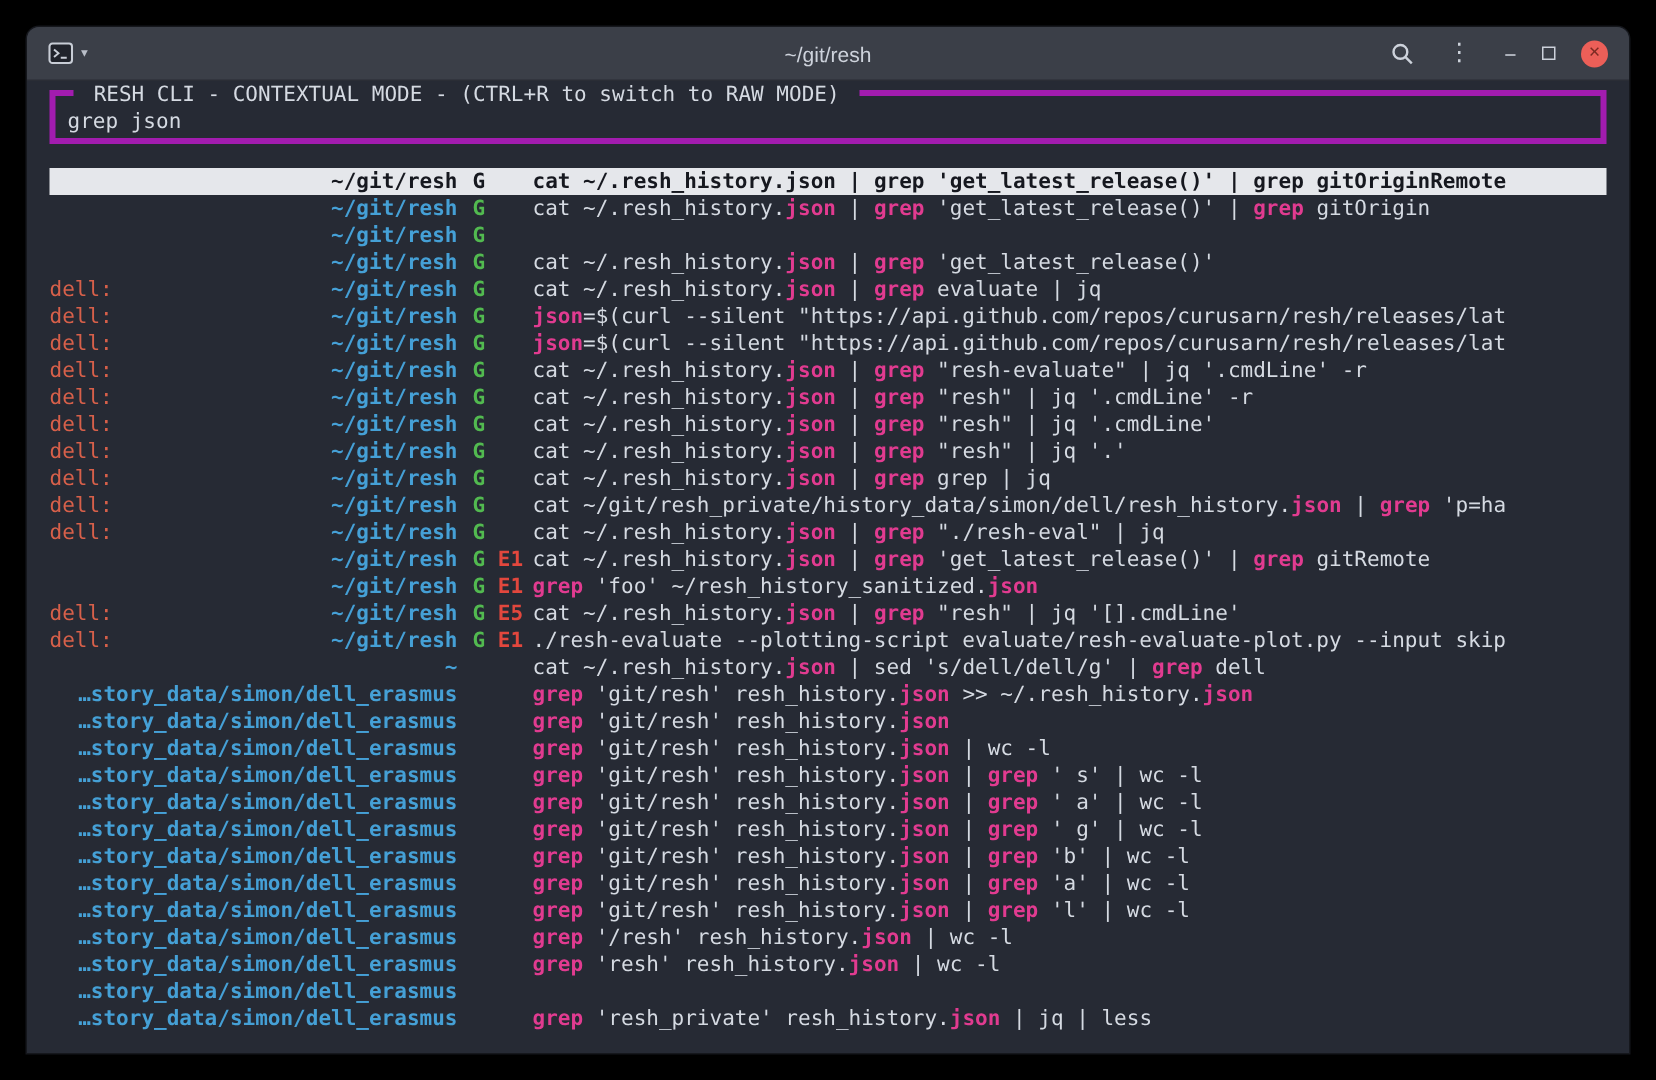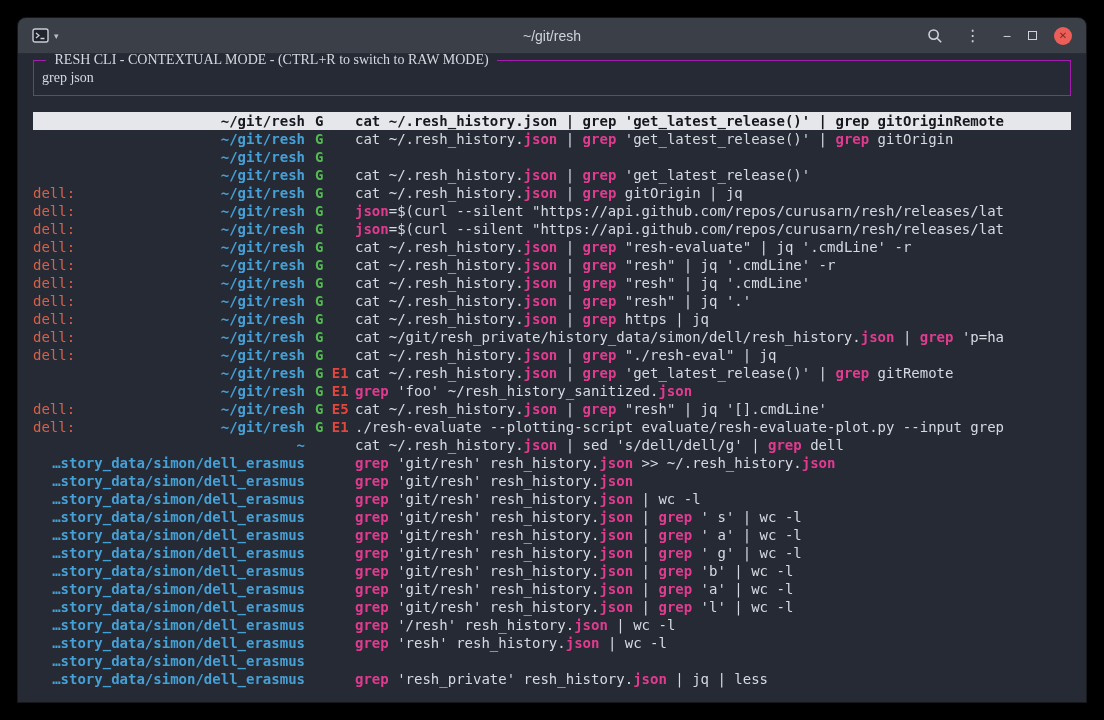--- a/index.html
+++ b/index.html
@@ -28,22 +28,22 @@
   .hdr-right{margin-left:auto;display:flex;align-items:center;gap:22px;
              padding-right:14px;}
   .win-controls{display:flex;align-items:center;gap:17px;}
   .kebab{font-size:16px;line-height:16px;}
   .min-glyph{font-size:14px;line-height:10px;}
   .sq{width:9px;height:9px;border:1.5px solid currentColor;display:block;}
   .close-btn{width:18px;height:18px;border-radius:50%;background:var(--close);
              color:#7c2a23;font-size:10px;font-weight:bold;line-height:18px;}
   
   .term{flex:1;overflow:hidden;padding:0 15px;font-size:14px;color:var(--fg);}
-  .search-box{margin-top:6px;position:relative;border:1px solid #a21caf;
-              padding:8px;height:36px;font-family:Liberation Serif, serif;}
+  .search-box{margin-top:6px;position:relative;border:4px solid #a21caf;
+              padding:8px;height:36px;}
   .box-title{position:absolute;top:-10px;left:12px;background:var(--term-bg);
              padding:0 5px;font-size:14px;line-height:18px;white-space:pre;}
   .query{font-size:14px;line-height:18px;white-space:pre;}
   .rows{margin-top:16px;}
   .row{display:flex;height:18px;line-height:18px;white-space:pre;overflow:hidden;}
   .c-left{width:272px;display:flex;justify-content:space-between;overflow:hidden;}
   .host{color:var(--host);}
   .dir{color:var(--dir);font-weight:bold;}
   .flags{width:50px;padding-left:10px;font-weight:bold;white-space:pre;
          flex:0 0 auto;}
@@ -99,34 +99,34 @@
   <div class="term">
     <div class="search-box">
       <span class="box-title"> RESH CLI - CONTEXTUAL MODE - (CTRL+R to switch to RAW MODE) </span>
       <div class="query">grep json</div>
     </div>
     <div class="rows">
         <div class="row selected"><span class="c-left"><span class="host"></span><span class="dir">~/git/resh</span></span><span class="flags"><span class="flag-g">G</span></span><span class="cmd"><span>cat ~/.resh_history.</span><span class="hl">json</span><span> | </span><span class="hl">grep</span><span> 'get_latest_release()' | </span><span class="hl">grep</span><span> gitOriginRemote</span></span></div>
         <div class="row"><span class="c-left"><span class="host"></span><span class="dir">~/git/resh</span></span><span class="flags"><span class="flag-g">G</span></span><span class="cmd"><span>cat ~/.resh_history.</span><span class="hl">json</span><span> | </span><span class="hl">grep</span><span> 'get_latest_release()' | </span><span class="hl">grep</span><span> gitOrigin</span></span></div>
         <div class="row"><span class="c-left"><span class="host"></span><span class="dir">~/git/resh</span></span><span class="flags"><span class="flag-g">G</span></span></div>
         <div class="row"><span class="c-left"><span class="host"></span><span class="dir">~/git/resh</span></span><span class="flags"><span class="flag-g">G</span></span><span class="cmd"><span>cat ~/.resh_history.</span><span class="hl">json</span><span> | </span><span class="hl">grep</span><span> 'get_latest_release()'</span></span></div>
-        <div class="row"><span class="c-left"><span class="host">dell:</span><span class="dir">~/git/resh</span></span><span class="flags"><span class="flag-g">G</span></span><span class="cmd"><span>cat ~/.resh_history.</span><span class="hl">json</span><span> | </span><span class="hl">grep</span><span> gitOrigin | jq</span></span></div>
+        <div class="row"><span class="c-left"><span class="host">dell:</span><span class="dir">~/git/resh</span></span><span class="flags"><span class="flag-g">G</span></span><span class="cmd"><span>cat ~/.resh_history.</span><span class="hl">json</span><span> | </span><span class="hl">grep</span><span> evaluate | jq</span></span></div>
         <div class="row"><span class="c-left"><span class="host">dell:</span><span class="dir">~/git/resh</span></span><span class="flags"><span class="flag-g">G</span></span><span class="cmd"><span class="hl">json</span><span>=$(curl --silent "https://api.github.com/repos/curusarn/resh/releases/lat</span></span></div>
         <div class="row"><span class="c-left"><span class="host">dell:</span><span class="dir">~/git/resh</span></span><span class="flags"><span class="flag-g">G</span></span><span class="cmd"><span class="hl">json</span><span>=$(curl --silent "https://api.github.com/repos/curusarn/resh/releases/lat</span></span></div>
         <div class="row"><span class="c-left"><span class="host">dell:</span><span class="dir">~/git/resh</span></span><span class="flags"><span class="flag-g">G</span></span><span class="cmd"><span>cat ~/.resh_history.</span><span class="hl">json</span><span> | </span><span class="hl">grep</span><span> "resh-evaluate" | jq '.cmdLine' -r</span></span></div>
         <div class="row"><span class="c-left"><span class="host">dell:</span><span class="dir">~/git/resh</span></span><span class="flags"><span class="flag-g">G</span></span><span class="cmd"><span>cat ~/.resh_history.</span><span class="hl">json</span><span> | </span><span class="hl">grep</span><span> "resh" | jq '.cmdLine' -r</span></span></div>
         <div class="row"><span class="c-left"><span class="host">dell:</span><span class="dir">~/git/resh</span></span><span class="flags"><span class="flag-g">G</span></span><span class="cmd"><span>cat ~/.resh_history.</span><span class="hl">json</span><span> | </span><span class="hl">grep</span><span> "resh" | jq '.cmdLine'</span></span></div>
         <div class="row"><span class="c-left"><span class="host">dell:</span><span class="dir">~/git/resh</span></span><span class="flags"><span class="flag-g">G</span></span><span class="cmd"><span>cat ~/.resh_history.</span><span class="hl">json</span><span> | </span><span class="hl">grep</span><span> "resh" | jq '.'</span></span></div>
-        <div class="row"><span class="c-left"><span class="host">dell:</span><span class="dir">~/git/resh</span></span><span class="flags"><span class="flag-g">G</span></span><span class="cmd"><span>cat ~/.resh_history.</span><span class="hl">json</span><span> | </span><span class="hl">grep</span><span> https | jq</span></span></div>
+        <div class="row"><span class="c-left"><span class="host">dell:</span><span class="dir">~/git/resh</span></span><span class="flags"><span class="flag-g">G</span></span><span class="cmd"><span>cat ~/.resh_history.</span><span class="hl">json</span><span> | </span><span class="hl">grep</span><span> grep | jq</span></span></div>
         <div class="row"><span class="c-left"><span class="host">dell:</span><span class="dir">~/git/resh</span></span><span class="flags"><span class="flag-g">G</span></span><span class="cmd"><span>cat ~/git/resh_private/history_data/simon/dell/resh_history.</span><span class="hl">json</span><span> | </span><span class="hl">grep</span><span> 'p=ha</span></span></div>
         <div class="row"><span class="c-left"><span class="host">dell:</span><span class="dir">~/git/resh</span></span><span class="flags"><span class="flag-g">G</span></span><span class="cmd"><span>cat ~/.resh_history.</span><span class="hl">json</span><span> | </span><span class="hl">grep</span><span> "./resh-eval" | jq</span></span></div>
         <div class="row"><span class="c-left"><span class="host"></span><span class="dir">~/git/resh</span></span><span class="flags"><span class="flag-g">G</span><span class="flag-e"> E1</span></span><span class="cmd"><span>cat ~/.resh_history.</span><span class="hl">json</span><span> | </span><span class="hl">grep</span><span> 'get_latest_release()' | </span><span class="hl">grep</span><span> gitRemote</span></span></div>
         <div class="row"><span class="c-left"><span class="host"></span><span class="dir">~/git/resh</span></span><span class="flags"><span class="flag-g">G</span><span class="flag-e"> E1</span></span><span class="cmd"><span class="hl">grep</span><span> 'foo' ~/resh_history_sanitized.</span><span class="hl">json</span></span></div>
         <div class="row"><span class="c-left"><span class="host">dell:</span><span class="dir">~/git/resh</span></span><span class="flags"><span class="flag-g">G</span><span class="flag-e"> E5</span></span><span class="cmd"><span>cat ~/.resh_history.</span><span class="hl">json</span><span> | </span><span class="hl">grep</span><span> "resh" | jq '[].cmdLine'</span></span></div>
-        <div class="row"><span class="c-left"><span class="host">dell:</span><span class="dir">~/git/resh</span></span><span class="flags"><span class="flag-g">G</span><span class="flag-e"> E1</span></span><span class="cmd"><span>./resh-evaluate --plotting-script evaluate/resh-evaluate-plot.py --input grep</span></span></div>
+        <div class="row"><span class="c-left"><span class="host">dell:</span><span class="dir">~/git/resh</span></span><span class="flags"><span class="flag-g">G</span><span class="flag-e"> E1</span></span><span class="cmd"><span>./resh-evaluate --plotting-script evaluate/resh-evaluate-plot.py --input skip</span></span></div>
         <div class="row"><span class="c-left"><span class="host"></span><span class="dir">~</span></span><span class="flags"></span><span class="cmd"><span>cat ~/.resh_history.</span><span class="hl">json</span><span> | sed 's/dell/dell/g' | </span><span class="hl">grep</span><span> dell</span></span></div>
         <div class="row"><span class="c-left"><span class="host"></span><span class="dir">…story_data/simon/dell_erasmus</span></span><span class="flags"></span><span class="cmd"><span class="hl">grep</span><span> 'git/resh' resh_history.</span><span class="hl">json</span><span> &gt;&gt; ~/.resh_history.</span><span class="hl">json</span></span></div>
         <div class="row"><span class="c-left"><span class="host"></span><span class="dir">…story_data/simon/dell_erasmus</span></span><span class="flags"></span><span class="cmd"><span class="hl">grep</span><span> 'git/resh' resh_history.</span><span class="hl">json</span></span></div>
         <div class="row"><span class="c-left"><span class="host"></span><span class="dir">…story_data/simon/dell_erasmus</span></span><span class="flags"></span><span class="cmd"><span class="hl">grep</span><span> 'git/resh' resh_history.</span><span class="hl">json</span><span> | wc -l</span></span></div>
         <div class="row"><span class="c-left"><span class="host"></span><span class="dir">…story_data/simon/dell_erasmus</span></span><span class="flags"></span><span class="cmd"><span class="hl">grep</span><span> 'git/resh' resh_history.</span><span class="hl">json</span><span> | </span><span class="hl">grep</span><span> ' s' | wc -l</span></span></div>
         <div class="row"><span class="c-left"><span class="host"></span><span class="dir">…story_data/simon/dell_erasmus</span></span><span class="flags"></span><span class="cmd"><span class="hl">grep</span><span> 'git/resh' resh_history.</span><span class="hl">json</span><span> | </span><span class="hl">grep</span><span> ' a' | wc -l</span></span></div>
         <div class="row"><span class="c-left"><span class="host"></span><span class="dir">…story_data/simon/dell_erasmus</span></span><span class="flags"></span><span class="cmd"><span class="hl">grep</span><span> 'git/resh' resh_history.</span><span class="hl">json</span><span> | </span><span class="hl">grep</span><span> ' g' | wc -l</span></span></div>
         <div class="row"><span class="c-left"><span class="host"></span><span class="dir">…story_data/simon/dell_erasmus</span></span><span class="flags"></span><span class="cmd"><span class="hl">grep</span><span> 'git/resh' resh_history.</span><span class="hl">json</span><span> | </span><span class="hl">grep</span><span> 'b' | wc -l</span></span></div>
         <div class="row"><span class="c-left"><span class="host"></span><span class="dir">…story_data/simon/dell_erasmus</span></span><span class="flags"></span><span class="cmd"><span class="hl">grep</span><span> 'git/resh' resh_history.</span><span class="hl">json</span><span> | </span><span class="hl">grep</span><span> 'a' | wc -l</span></span></div>
         <div class="row"><span class="c-left"><span class="host"></span><span class="dir">…story_data/simon/dell_erasmus</span></span><span class="flags"></span><span class="cmd"><span class="hl">grep</span><span> 'git/resh' resh_history.</span><span class="hl">json</span><span> | </span><span class="hl">grep</span><span> 'l' | wc -l</span></span></div>

